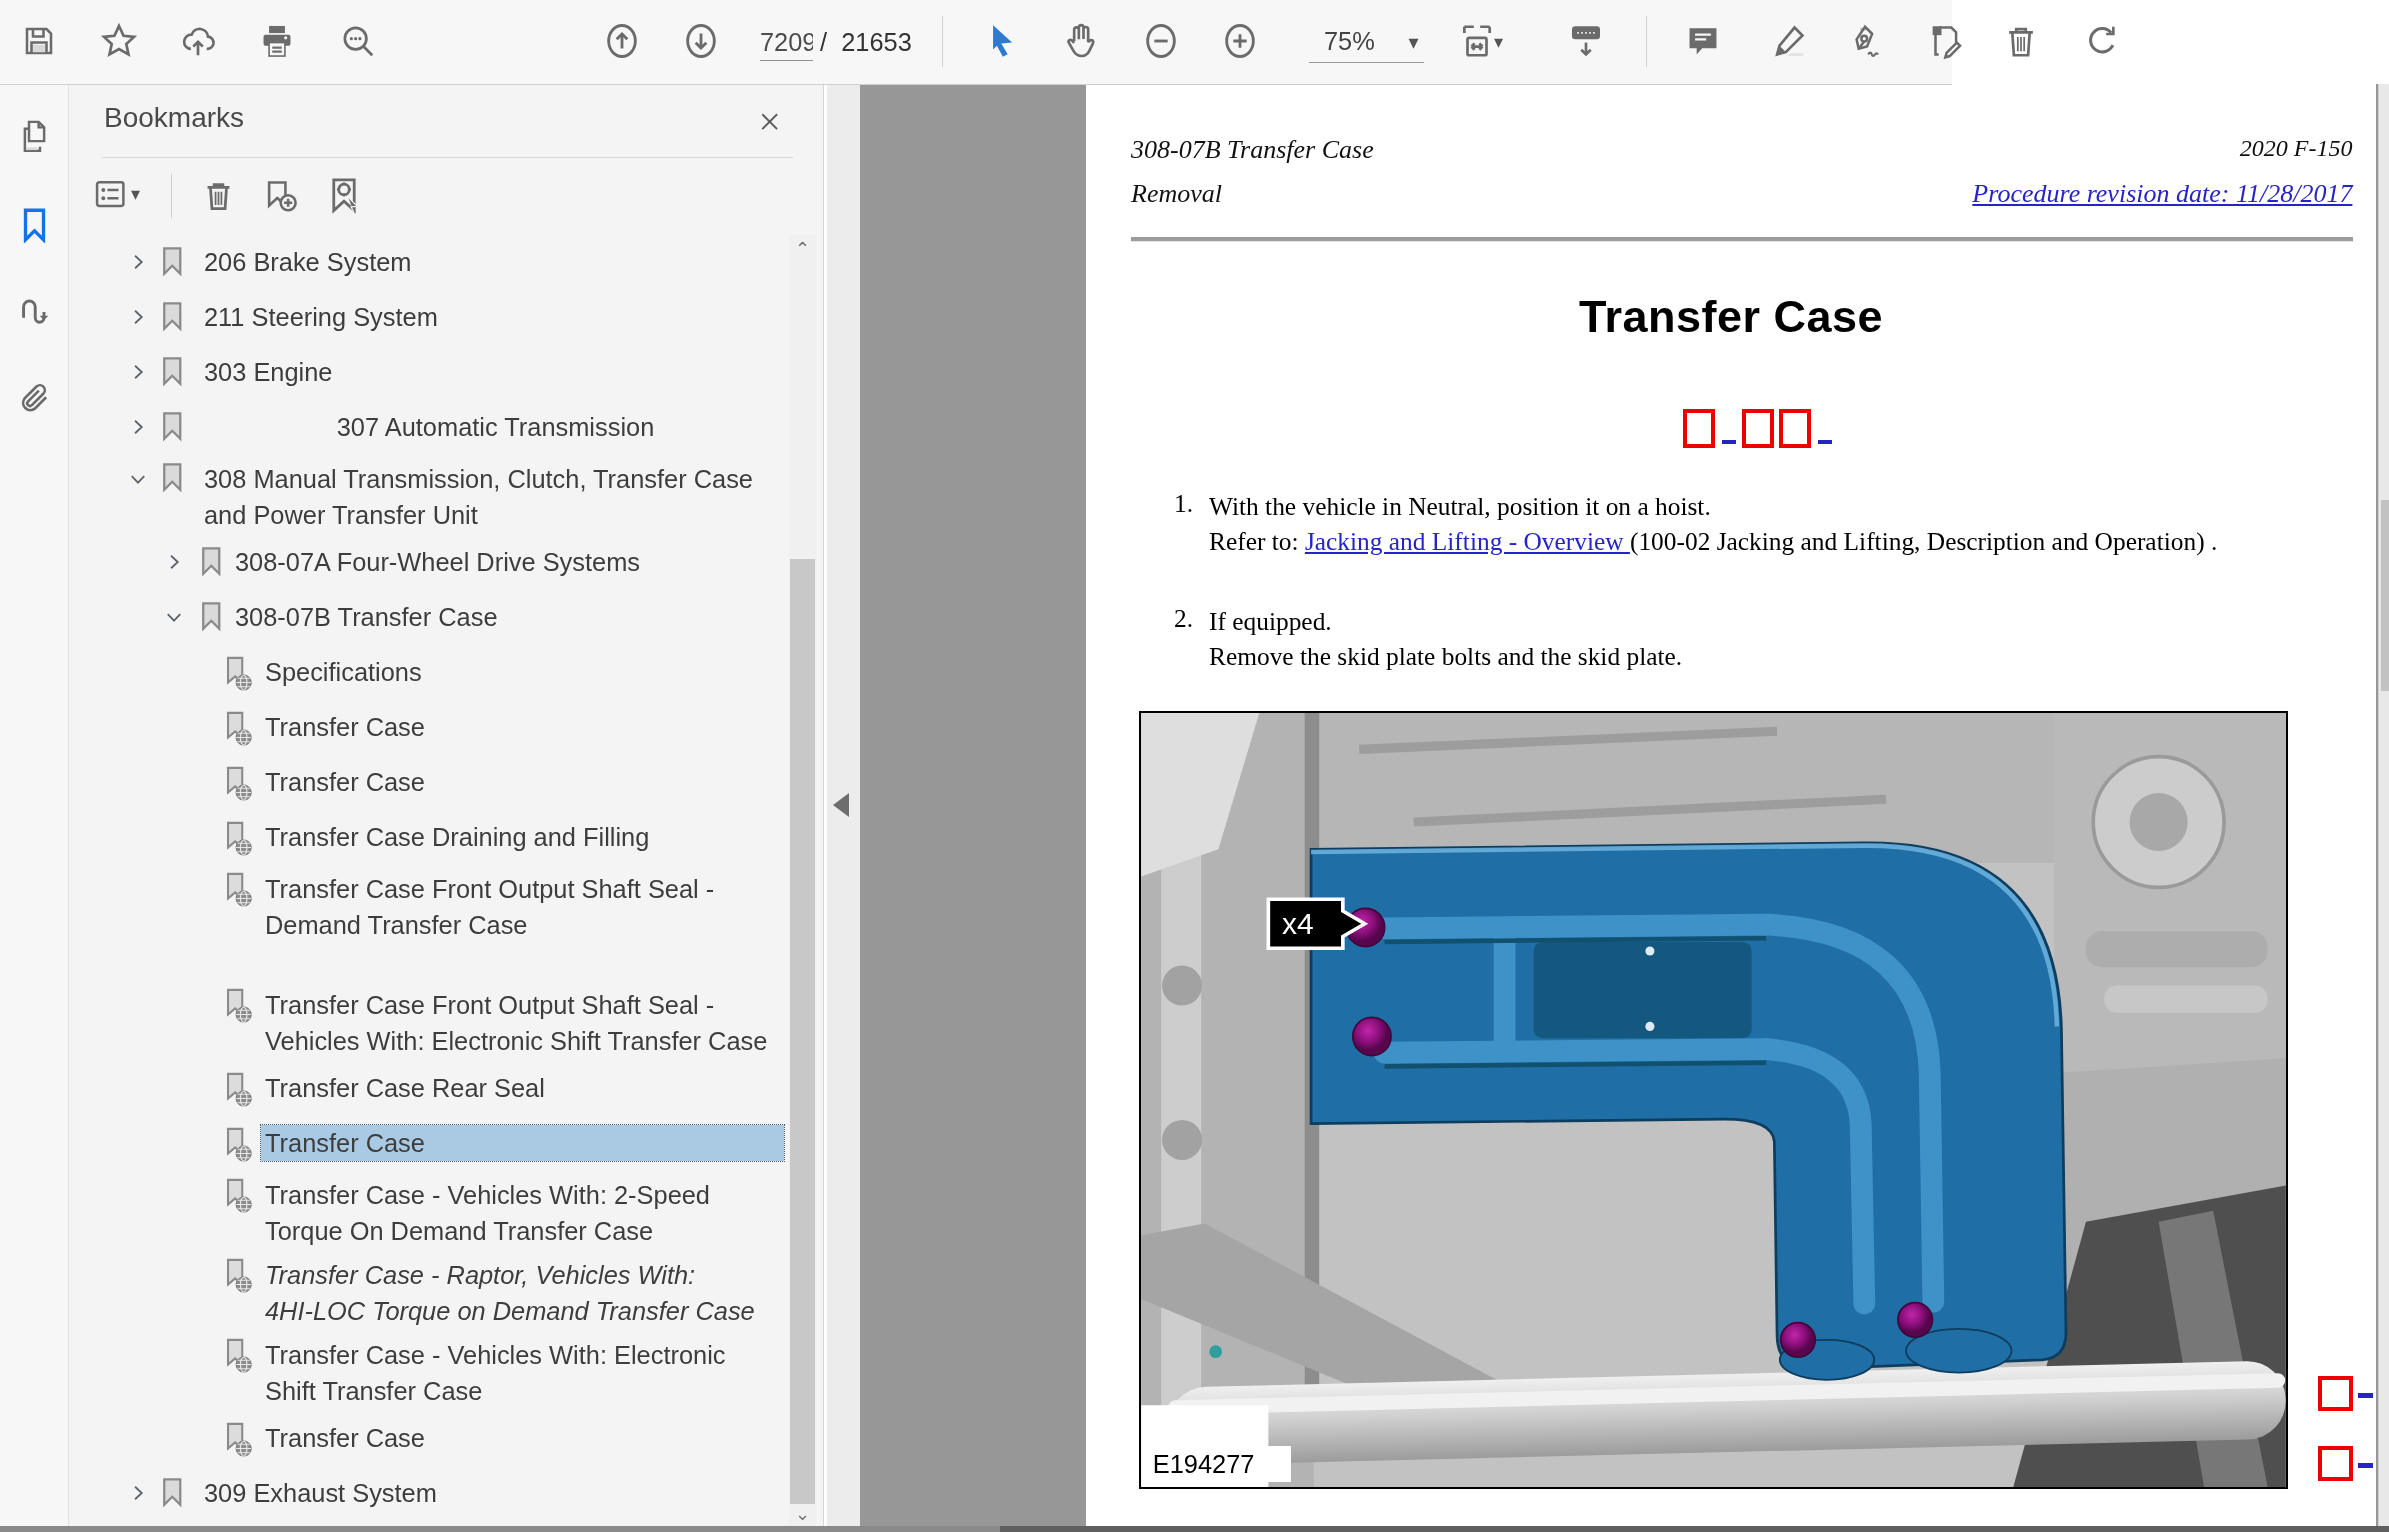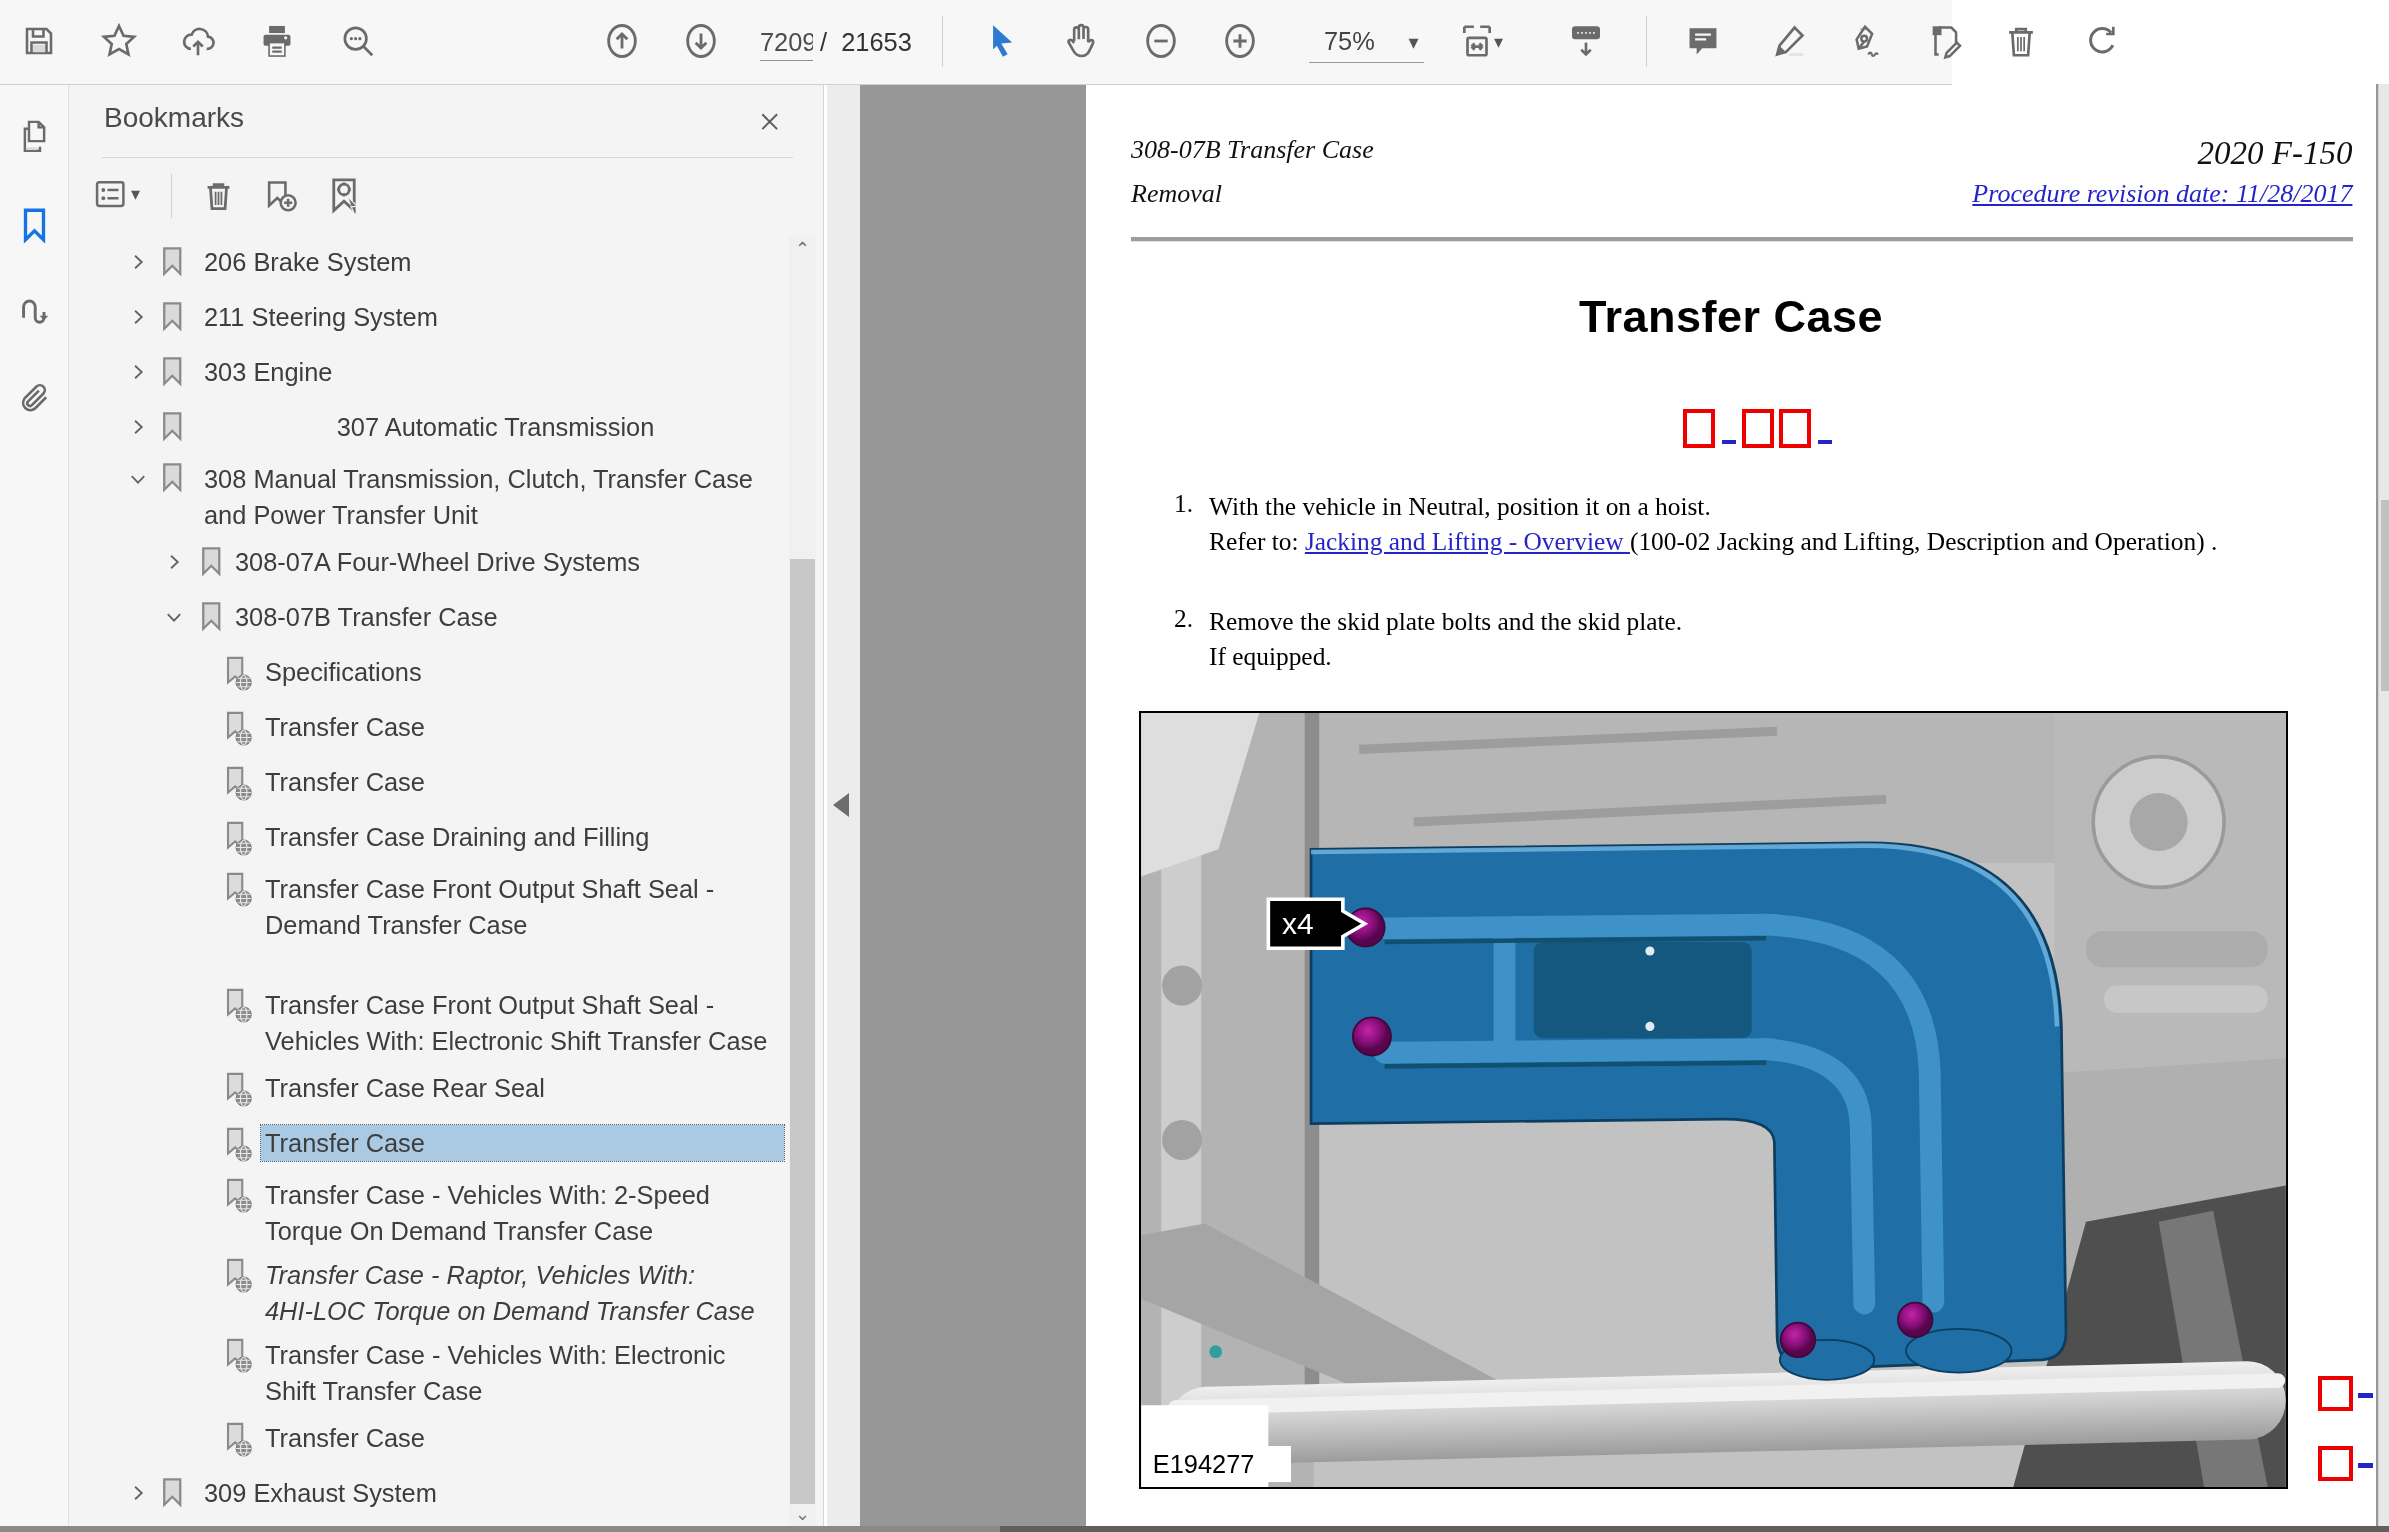--- a/index.html
+++ b/index.html
@@ -56,21 +56,21 @@
   .cstrip{position:absolute;left:827px;top:84px;width:33px;height:1449px;background:#ececec;}
   .ctri{position:absolute;left:6.4px;top:709px;width:0;height:0;
         border-top:12.7px solid transparent;border-bottom:12.7px solid transparent;
         border-right:16.4px solid #6d6d6d;}
   
   .docarea{position:absolute;left:860px;top:84px;width:1518px;height:1449px;background:#979797;}
   .page{position:absolute;left:226px;top:0;width:1290px;height:1449px;background:#ffffff;}
   .serif-it{font-family:"Liberation Serif",serif;font-style:italic;}
   .hdr-l1{position:absolute;left:45px;top:51px;font-size:26px;color:#111;}
   .hdr-l2{position:absolute;left:45px;top:95px;font-size:26px;color:#111;}
-  .hdr-r1{position:absolute;right:23.6px;top:51px;font-size:33px;color:#111;}
+  .hdr-r1{position:absolute;right:23.6px;top:51px;font-size:24px;color:#111;}
   .hdr-r2{position:absolute;right:23.6px;top:95px;font-size:26px;color:#2424c8;
           text-decoration:underline;}
   .hdr-rule{position:absolute;left:45px;top:153px;width:1222px;height:3.6px;
             background:#9d9d9d;border-bottom:0.9px solid #e3e3e3;}
   .doc-title{position:absolute;left:0;top:207px;width:1290px;text-align:center;
              font-size:45px;font-weight:bold;color:#000;letter-spacing:0.5px;}
   .brk{position:absolute;border:4.5px solid #ee0000;background:#fff;}
   .brkdash{position:absolute;background:#2424c8;}
   .stepnum{position:absolute;font-family:"Liberation Serif",serif;font-size:25.4px;color:#000;}
   .stepline{font-family:"Liberation Serif",serif;font-size:25.4px;color:#000;
@@ -637,22 +637,22 @@
       <div class="stepnum" style="left:88px;top:405px">1.</div>
       <div class="stepblock" style="top:405px">
         <div class="stepline">With the vehicle in Neutral, position it on a hoist.</div>
         <div class="stepline">
           <span>Refer to: </span><span class="reflink">Jacking and Lifting - Overview </span><span>(100-02 Jacking and Lifting, Description and Operation) .</span>
         </div>
       </div>
 
       <div class="stepnum" style="left:88px;top:520px">2.</div>
       <div class="stepblock" style="top:520px">
+        <div class="stepline">If equipped.</div>
         <div class="stepline">Remove the skid plate bolts and the skid plate.</div>
-        <div class="stepline">If equipped.</div>
       </div>
 
       <div class="figure">
         <svg width="1145" height="774" viewBox="0 0 1260 852">
           <defs>
             <radialGradient id="boltG" cx="40%" cy="35%">
               <stop offset="0%" stop-color="#c026a8"></stop>
               <stop offset="60%" stop-color="#8c0f7c"></stop>
               <stop offset="100%" stop-color="#57064e"></stop>
             </radialGradient>

